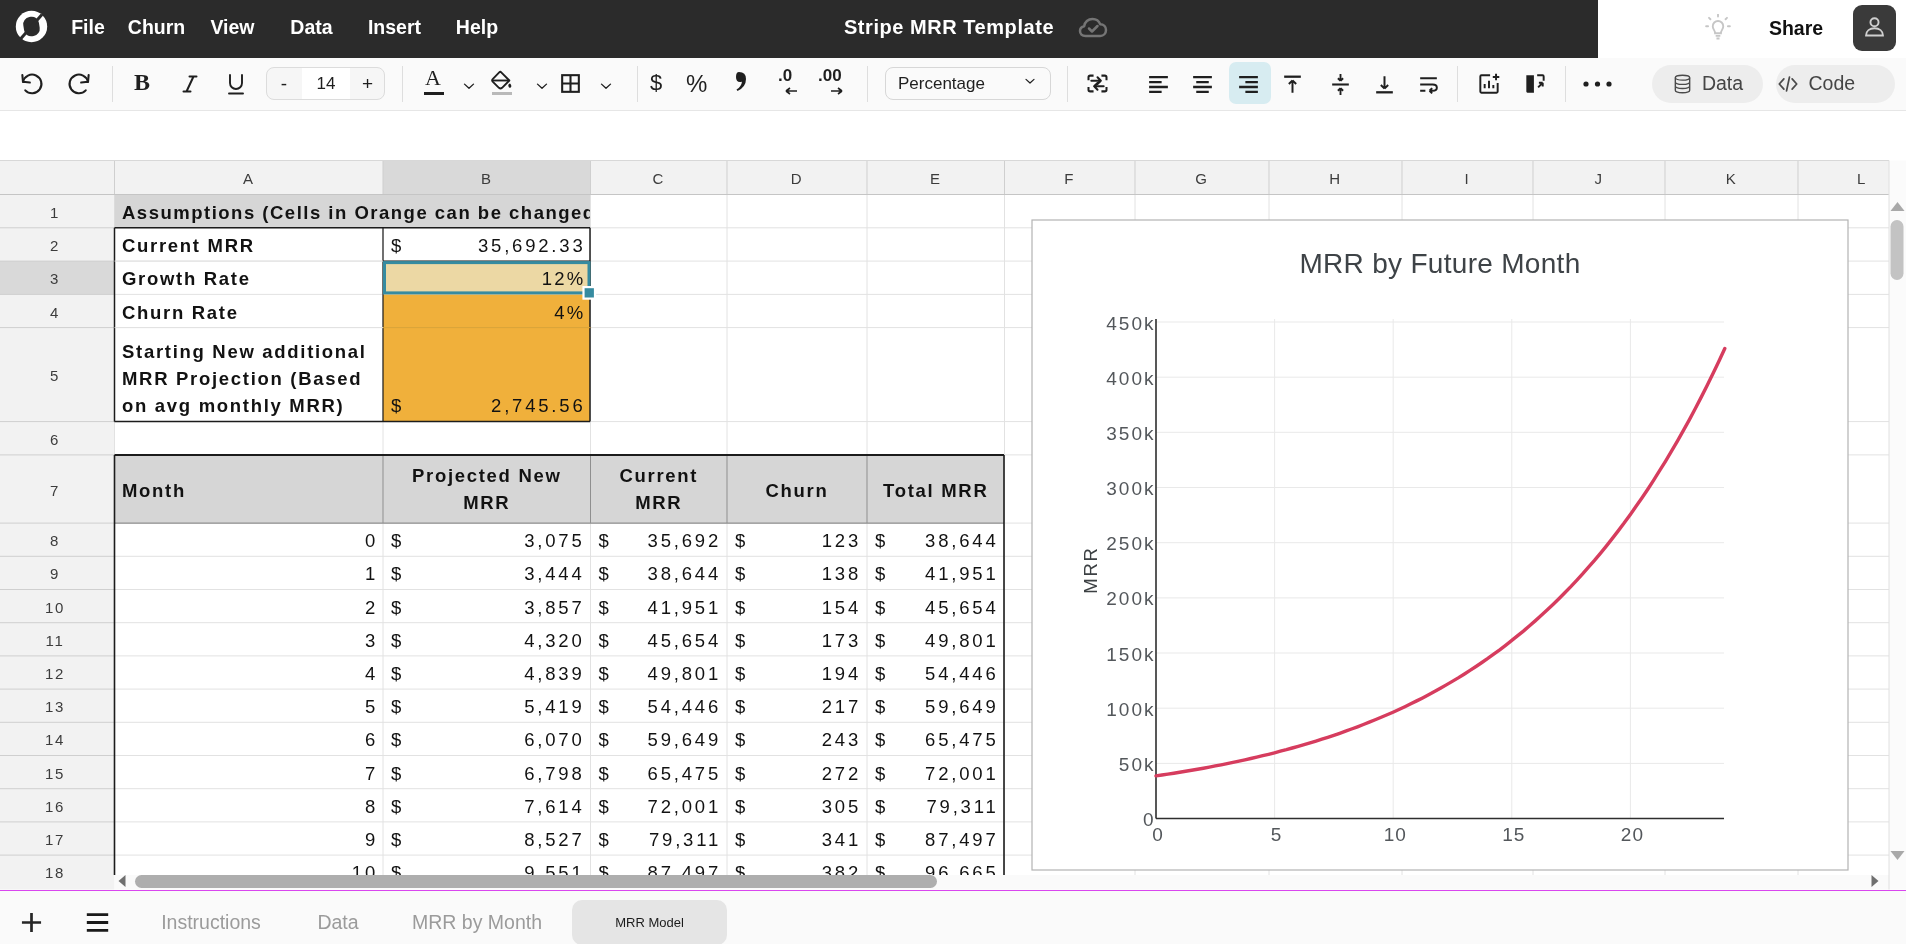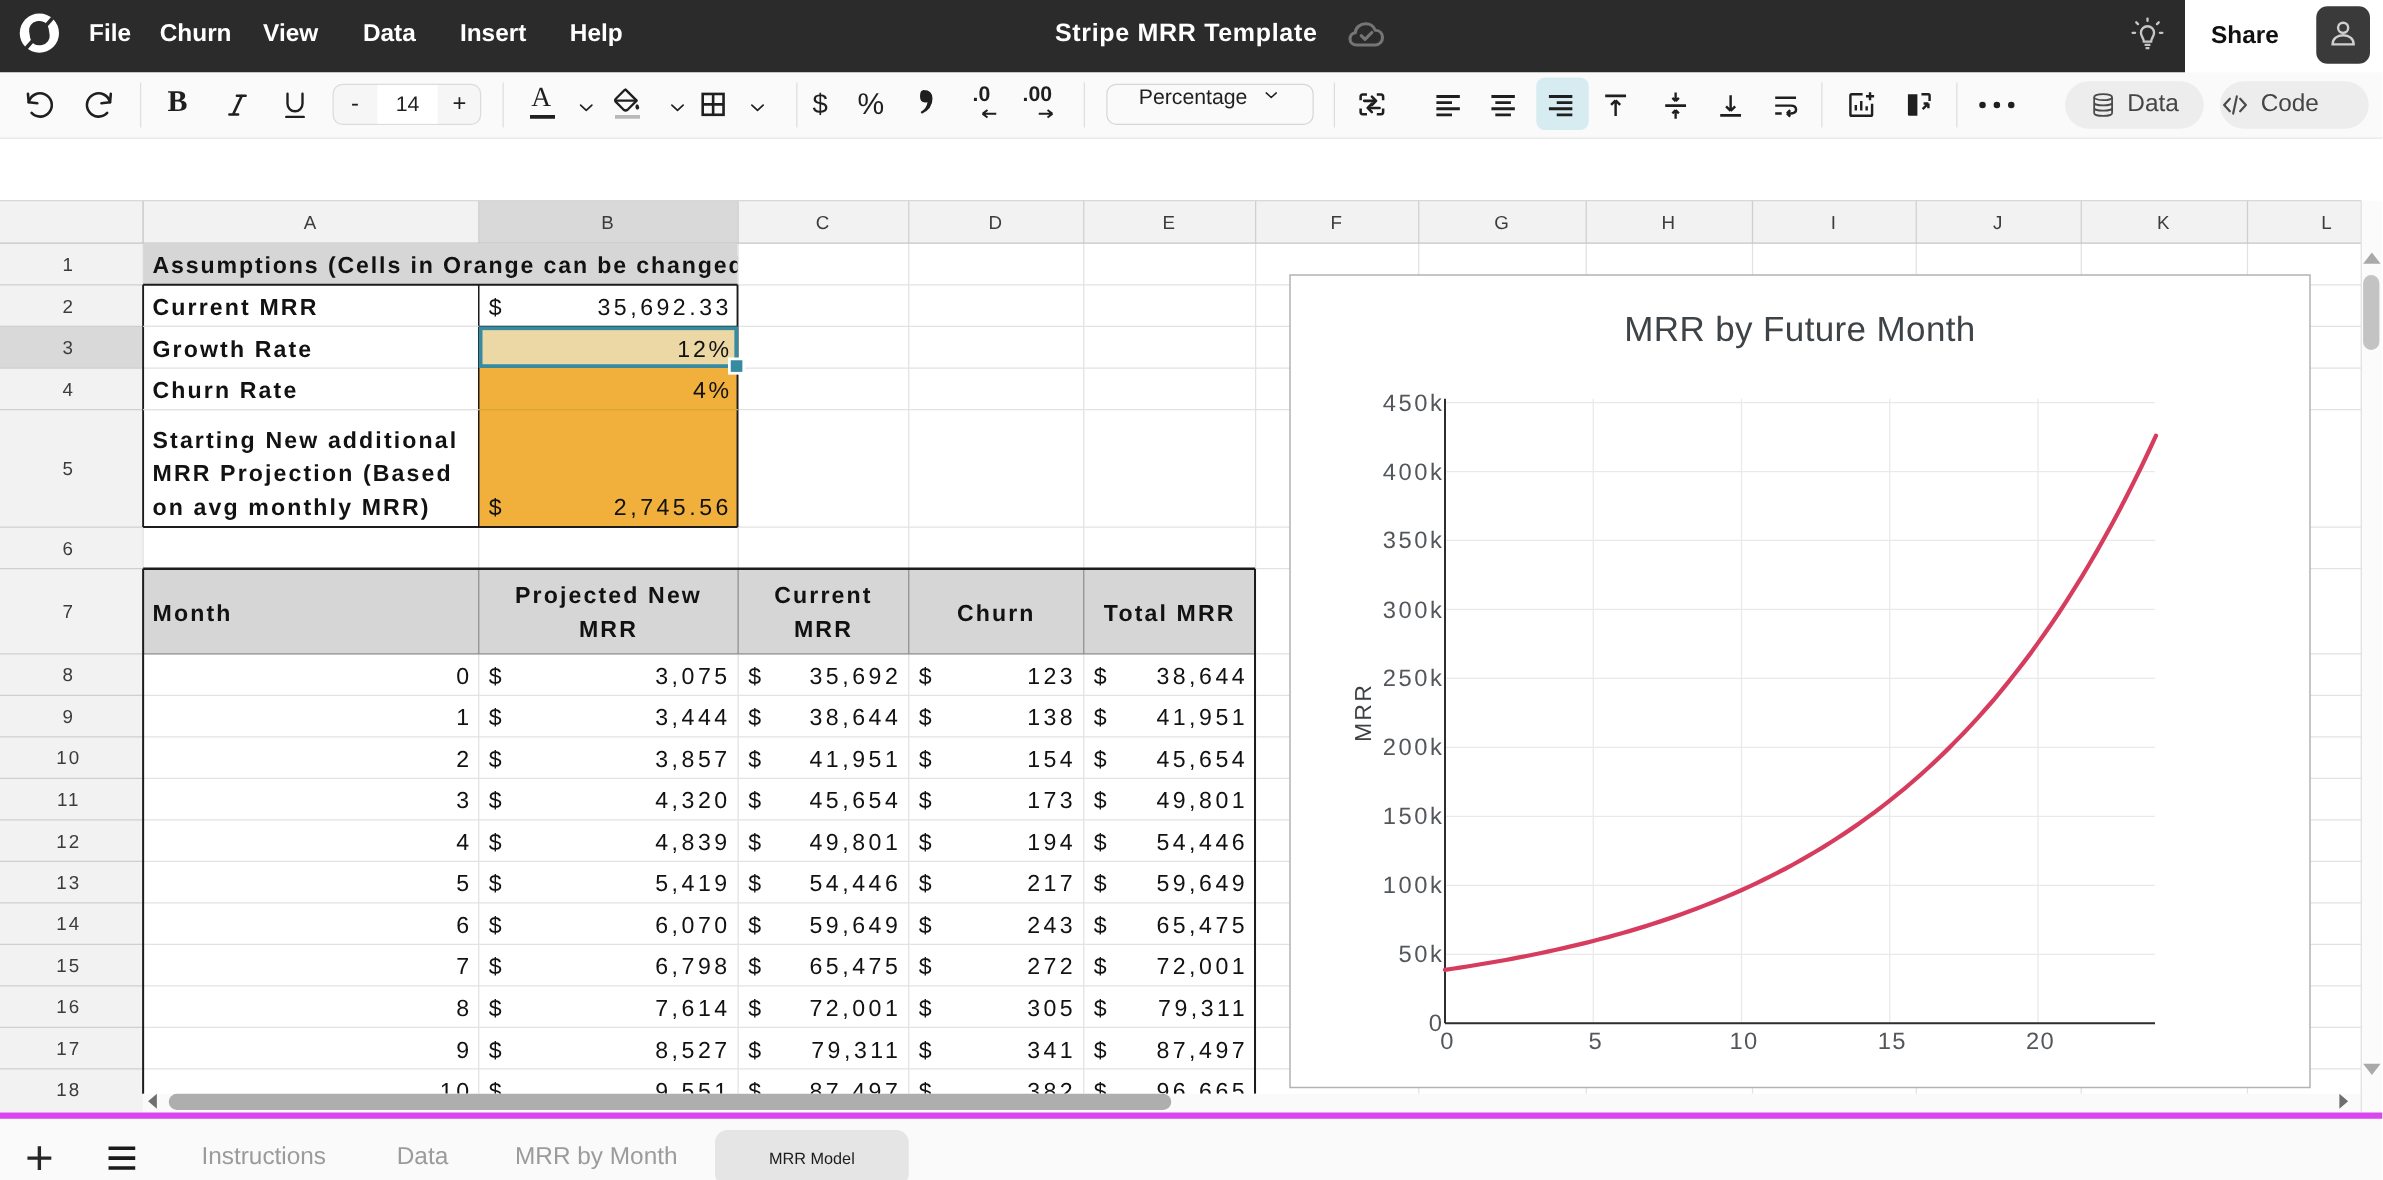--- a/index.html
+++ b/index.html
@@ -1,21 +1,21 @@
 <!DOCTYPE html>
 <html><head><meta charset="utf-8">
 <style>
 html,body{margin:0;padding:0;background:#fff;overflow:hidden}
 *{font-family:"Liberation Sans",sans-serif}
 #page{position:relative;width:1906px;height:944px;overflow:hidden}
 </style></head>
 <body>
 <div id="page">
 
-<div style="position:absolute;left:0;top:0;width:1748px;height:58px;background:#2b2b2b">
+<div style="position:absolute;left:0;top:0;width:1598px;height:58px;background:#2b2b2b">
   <svg style="position:absolute;left:15px;top:10px" width="33" height="33" viewBox="0 0 33 33">
     <circle cx="16.5" cy="16.5" r="15.7" fill="#ffffff"></circle>
     <rect x="8.6" y="6.8" width="15.8" height="19.4" rx="7.2" fill="#2b2b2b" transform="rotate(-9 16.5 16.5)"></rect>
     <line x1="27" y1="4.5" x2="5.5" y2="29" stroke="#2b2b2b" stroke-width="3"></line>
   </svg>
   <div style="position:absolute;left:88px;top:27px;transform:translate(-50%,-50%);font-weight:bold;font-size:19.5px;color:#fff">File</div>
       <div style="position:absolute;left:156.5px;top:27px;transform:translate(-50%,-50%);font-weight:bold;font-size:19.5px;color:#fff">Churn</div>
       <div style="position:absolute;left:232.5px;top:27px;transform:translate(-50%,-50%);font-weight:bold;font-size:19.5px;color:#fff">View</div>
       <div style="position:absolute;left:311.5px;top:27px;transform:translate(-50%,-50%);font-weight:bold;font-size:19.5px;color:#fff">Data</div>
       <div style="position:absolute;left:394.5px;top:27px;transform:translate(-50%,-50%);font-weight:bold;font-size:19.5px;color:#fff">Insert</div>
@@ -95,21 +95,21 @@
     </svg>
 <div style="position:absolute;left:778px;top:66px;font-size:17px;font-weight:600;color:#1f1f1f">.0</div>
 <svg style="position:absolute;left:783px;top:85px" width="16" height="14" viewBox="0 0 16 10" fill="none">
       <path d="M14 4 H3 M3 4 L7 1 M3 4 L7 7" stroke="#1f1f1f" stroke-width="1.6" fill="none"></path>
     </svg>
 <div style="position:absolute;left:818px;top:66px;font-size:17px;font-weight:600;color:#1f1f1f">.00</div>
 <svg style="position:absolute;left:829px;top:85px" width="16" height="14" viewBox="0 0 16 10" fill="none">
       <path d="M2 4 H13 M13 4 L9 1 M13 4 L9 7" stroke="#1f1f1f" stroke-width="1.6" fill="none"></path>
     </svg>
 <div style="position:absolute;left:867px;top:66px;width:1px;height:36px;background:#dedede"></div>
-<div style="position:absolute;left:885px;top:67px;width:166px;height:33px;border:1px solid #d7d7d7;border-radius:8px;box-sizing:border-box;display:flex;padding:0 25px;font-size:17px;color:#1f1f1f">Percentage<span style="margin-left:auto"><svg width="16" height="16" viewBox="0 0 24 24" fill="none">
+<div style="position:absolute;left:885px;top:67px;width:166px;height:33px;border:1px solid #d7d7d7;border-radius:8px;box-sizing:border-box;display:flex;align-items:center;padding:0 12px;font-size:17px;color:#1f1f1f">Percentage<span style="margin-left:auto"><svg width="16" height="16" viewBox="0 0 24 24" fill="none">
           <path d="M6 9.5 L12 15 L18 9.5" stroke="#1f1f1f" stroke-width="1.8" fill="none" stroke-linecap="round" stroke-linejoin="round"></path>
         </svg></span></div>
 <div style="position:absolute;left:1067px;top:66px;width:1px;height:36px;background:#dedede"></div>
 <svg style="position:absolute;left:1084px;top:70px" width="27" height="27" viewBox="0 0 24 24" fill="none">
       <path d="M4 9 V6.5 Q4 5 5.5 5 H8.5 M4 15 V17.5 Q4 19 5.5 19 H8.5 M20 9 V6.5 Q20 5 18.5 5 H15.5 M20 15 V17.5 Q20 19 18.5 19 H15.5" stroke="#1f1f1f" stroke-width="1.8" fill="none"></path>
       <path d="M6.5 9.5 H15 M15 9.5 L12 6.5 M15 9.5 L12 12.5" stroke="#1f1f1f" stroke-width="1.8" fill="none" stroke-linejoin="round" stroke-linecap="round"></path>
       <path d="M17.5 14.5 H9 M9 14.5 L12 11.5 M9 14.5 L12 17.5" stroke="#1f1f1f" stroke-width="1.8" fill="none" stroke-linejoin="round" stroke-linecap="round"></path>
     </svg>
 <svg style="position:absolute;left:1146px;top:72px" width="25" height="25" viewBox="0 0 24 24" fill="none">
       <path d="M3 5 H21 M3 9.7 H15 M3 14.4 H21 M3 19.1 H15" stroke="#1f1f1f" stroke-width="2.2"></path>
@@ -457,21 +457,21 @@
 <rect x="135" y="875" width="802" height="13" rx="6.5" fill="#aeaeae"></rect>
 <path d="M 125.5 875 L 118.5 881 L 125.5 887 Z" fill="#6f6f6f"></path>
 <path d="M 1871.5 875 L 1878.5 881 L 1871.5 887 Z" fill="#6f6f6f"></path>
 <rect x="1889.0" y="160.5" width="17.0" height="729.0" fill="#fbfbfb"></rect>
 <line x1="1889.0" y1="160.5" x2="1889.0" y2="889.5" stroke="#e0e0e0" stroke-width="1"></line>
 <path d="M 1890.5 211 L 1897.5 202 L 1904.5 211 Z" fill="#a9a9a9"></path>
 <rect x="1890.5" y="220" width="13" height="60" rx="6.5" fill="#c3c3c3"></rect>
 <path d="M 1890.5 851 L 1897.5 860 L 1904.5 851 Z" fill="#a9a9a9"></path>
 </svg>
 
-<div style="position:absolute;left:0;top:889.5px;width:1906px;height:54.5px;background:#fafafa;border-top:5px solid #d946ef;box-sizing:border-box">
+<div style="position:absolute;left:0;top:889.5px;width:1906px;height:54.5px;background:#fafafa;border-top:1px solid #d946ef;box-sizing:border-box">
   <svg style="position:absolute;left:18px;top:18px" width="27" height="27" viewBox="0 0 24 24" fill="none">
         <path d="M12 3.5 V20.5 M3.5 12 H20.5" stroke="#262626" stroke-width="2.4"></path>
       </svg>
   <svg style="position:absolute;left:84px;top:18px" width="27" height="27" viewBox="0 0 24 24" fill="none">
         <path d="M2.5 5 H21.5 M2.5 12 H21.5 M2.5 19 H21.5" stroke="#1a1a1a" stroke-width="2.6"></path>
       </svg>
   <div style="position:absolute;left:211px;top:31.5px;transform:translate(-50%,-50%);font-size:19.5px;color:#9b9b9b">Instructions</div>
   <div style="position:absolute;left:338px;top:31.5px;transform:translate(-50%,-50%);font-size:19.5px;color:#9b9b9b">Data</div>
   <div style="position:absolute;left:477px;top:31.5px;transform:translate(-50%,-50%);font-size:19.5px;color:#9b9b9b">MRR by Month</div>
   <div style="position:absolute;left:572px;top:9.5px;width:155px;height:45px;background:#e5e5e5;border-radius:10px;display:flex;align-items:center;justify-content:center;font-size:13px;color:#1c1c1c">MRR Model</div>

